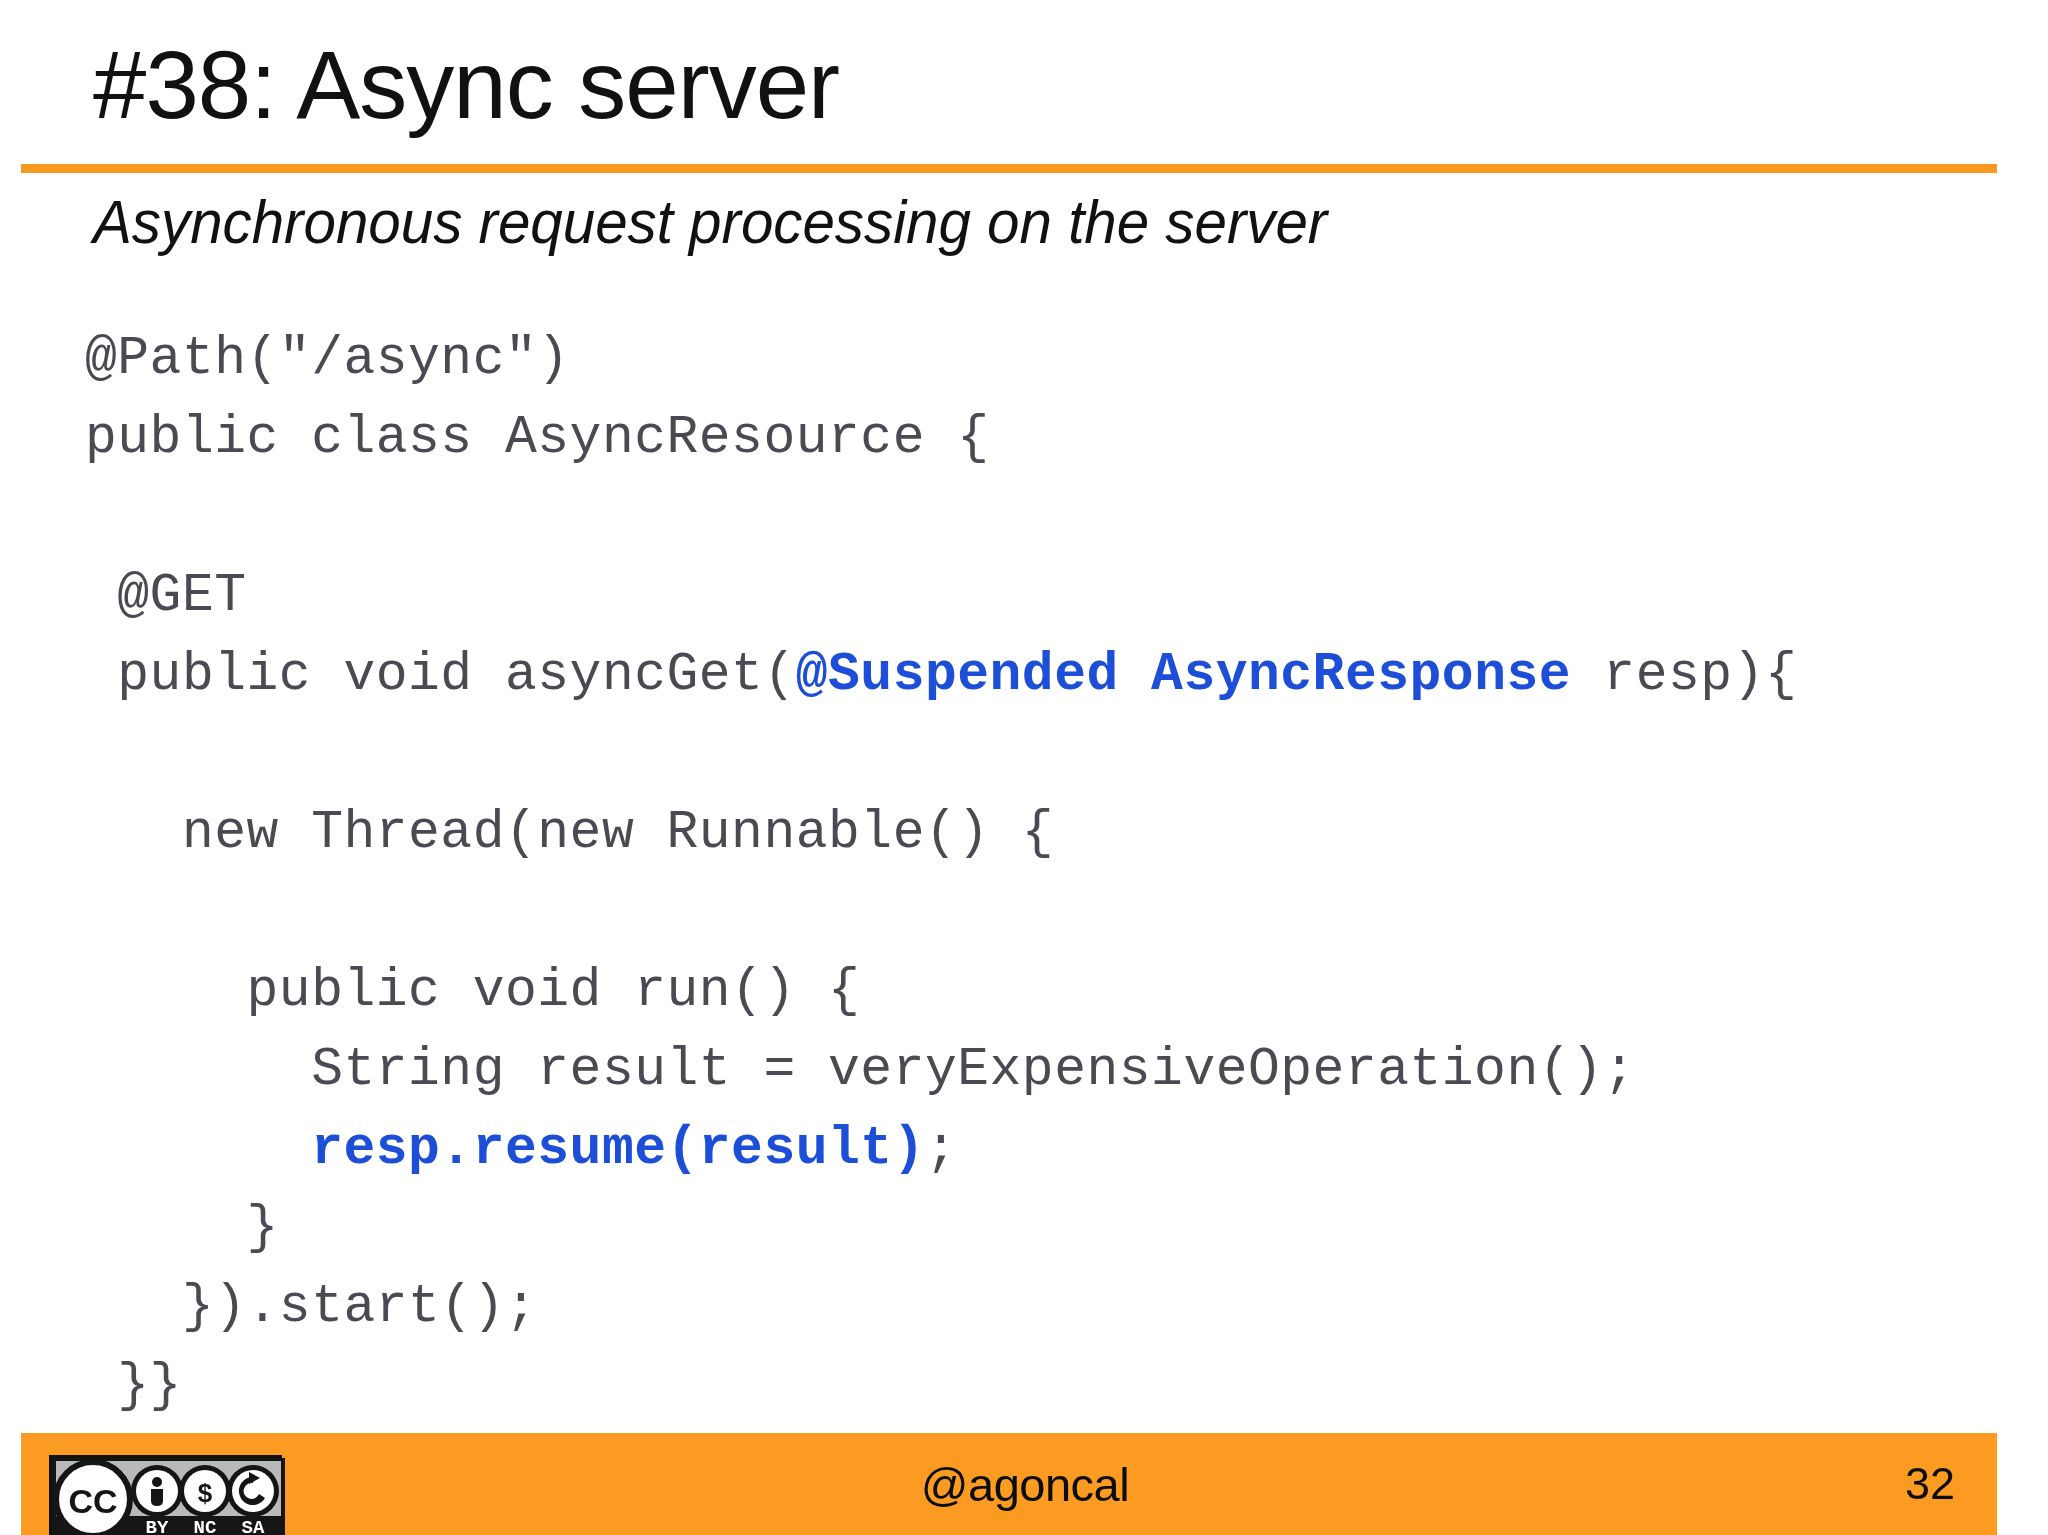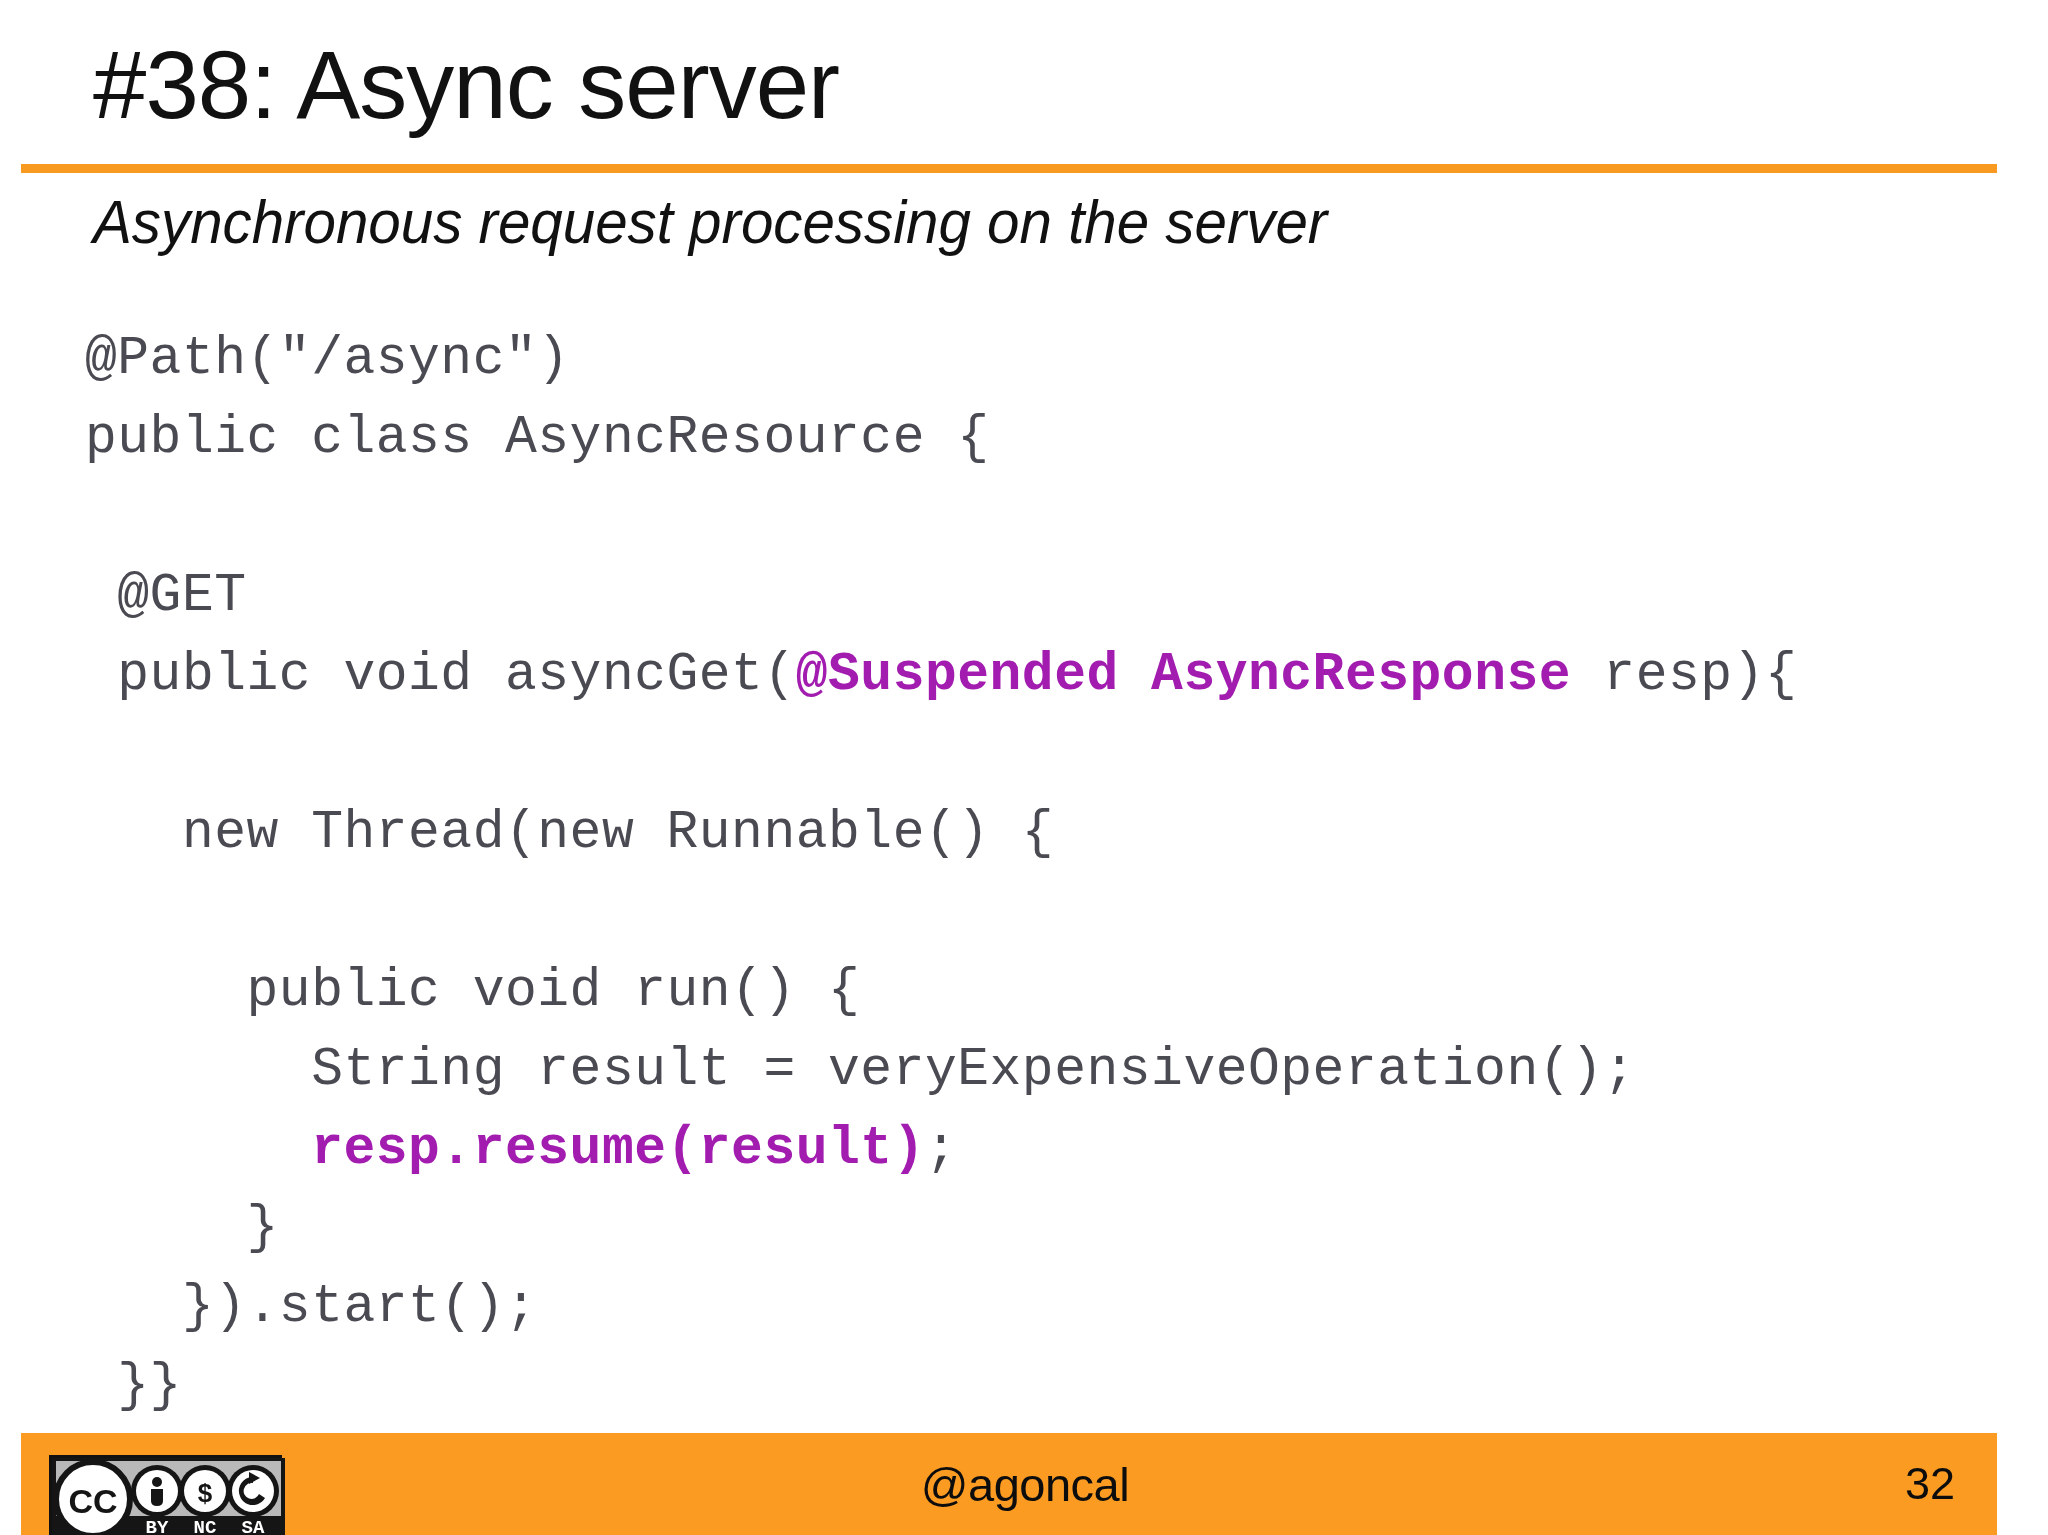--- a/index.html
+++ b/index.html
@@ -74,21 +74,21 @@
     white-space: pre;
     letter-spacing: 0.5px;
   }
 
   .code-line {
     white-space: pre;
     min-height: 79px;
   }
 
   .code-line .hl {
-    color: #a21caf;
+    color: #1d4ed8;
     font-weight: bold;
   }
 
   
   .footer-bar {
     position: absolute;
     left: 0px;
     top: 1433px;
     width: 1976px;
     height: 102px;

